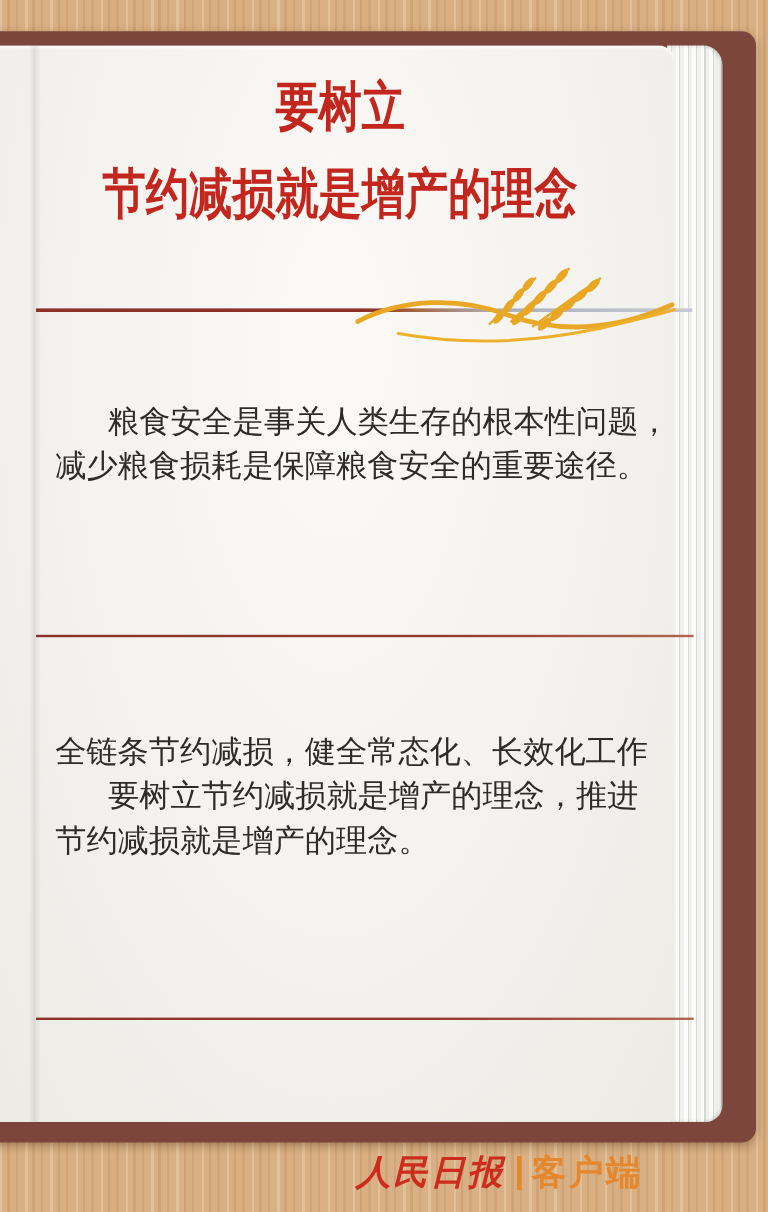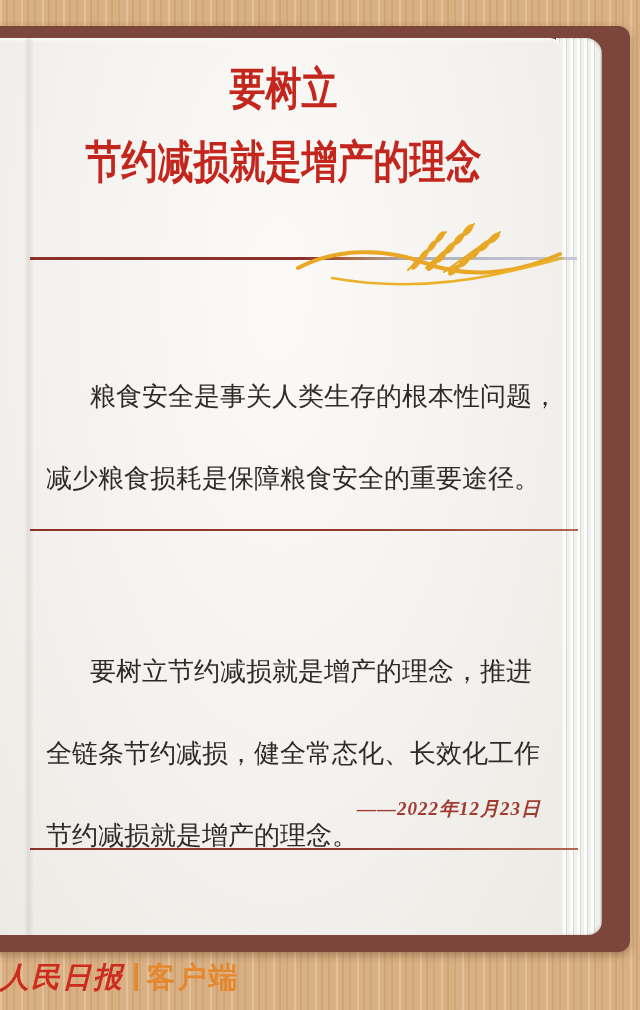--- a/index.html
+++ b/index.html
@@ -96,21 +96,21 @@
   .quote {
     position: absolute;
     left: 46px;
     color: #2e2b28;
     font-size: 26px;
     line-height: 37px;
     letter-spacing: 0px;
   }
   .quote-1 { top: 333px; }
   .quote-2 { top: 608px; }
-  .q-line { white-space: nowrap; margin-top: 45px; }
+  .q-line { white-space: nowrap; }
   .q-line.indent { padding-left: 44px; }
 
   .attribution {
     position: absolute;
     left: 0;
     width: 541px;
     text-align: right;
     color: #a13a31;
     font-style: italic;
     font-weight: bold;
@@ -128,21 +128,21 @@
     background: linear-gradient(90deg, #8d3128 0%, #93382d 60%, #b06650 100%);
   }
   .section-divider-1 { top: 529px; }
   .section-divider-2 { top: 848px; }
 
   
   .footer {
     position: absolute;
     left: 0; top: 958px;
     width: 536px;
-    text-align: left;
+    text-align: right;
     z-index: 6;
     font-family: "Liberation Sans", sans-serif;
   }
   .brand-name {
     color: #cc2b1e;
     font-family: "Liberation Serif", serif;
     font-style: italic;
     font-weight: bold;
     font-size: 29px;
     letter-spacing: 2px;
@@ -208,27 +208,26 @@
 
   <section class="quote quote-1">
     <div class="q-line indent">粮食安全是事关人类生存的根本性问题，</div>
     <div class="q-line">减少粮食损耗是保障粮食安全的重要途径。</div>
   </section>
 
 
   <div class="section-divider section-divider-1"></div>
 
   <section class="quote quote-2">
+    <div class="q-line">全链条节约减损，健全常态化、长效化工作</div>
     <div class="q-line indent">要树立节约减损就是增产的理念，推进</div>
-    <div class="q-line">全链条节约减损，健全常态化、长效化工作</div>
     <div class="q-line">节约减损就是增产的理念。</div>
   </section>
 
   <div class="attribution attribution-2">
-    <div>——2022年12月23日</div>
   </div>
 
   <div class="section-divider section-divider-2"></div>
 
 </div>
 
 <footer class="footer">
   <span class="brand-name">人民日报</span><span class="brand-sep">|</span><span class="brand-suffix">客户端</span>
 </footer>
 

